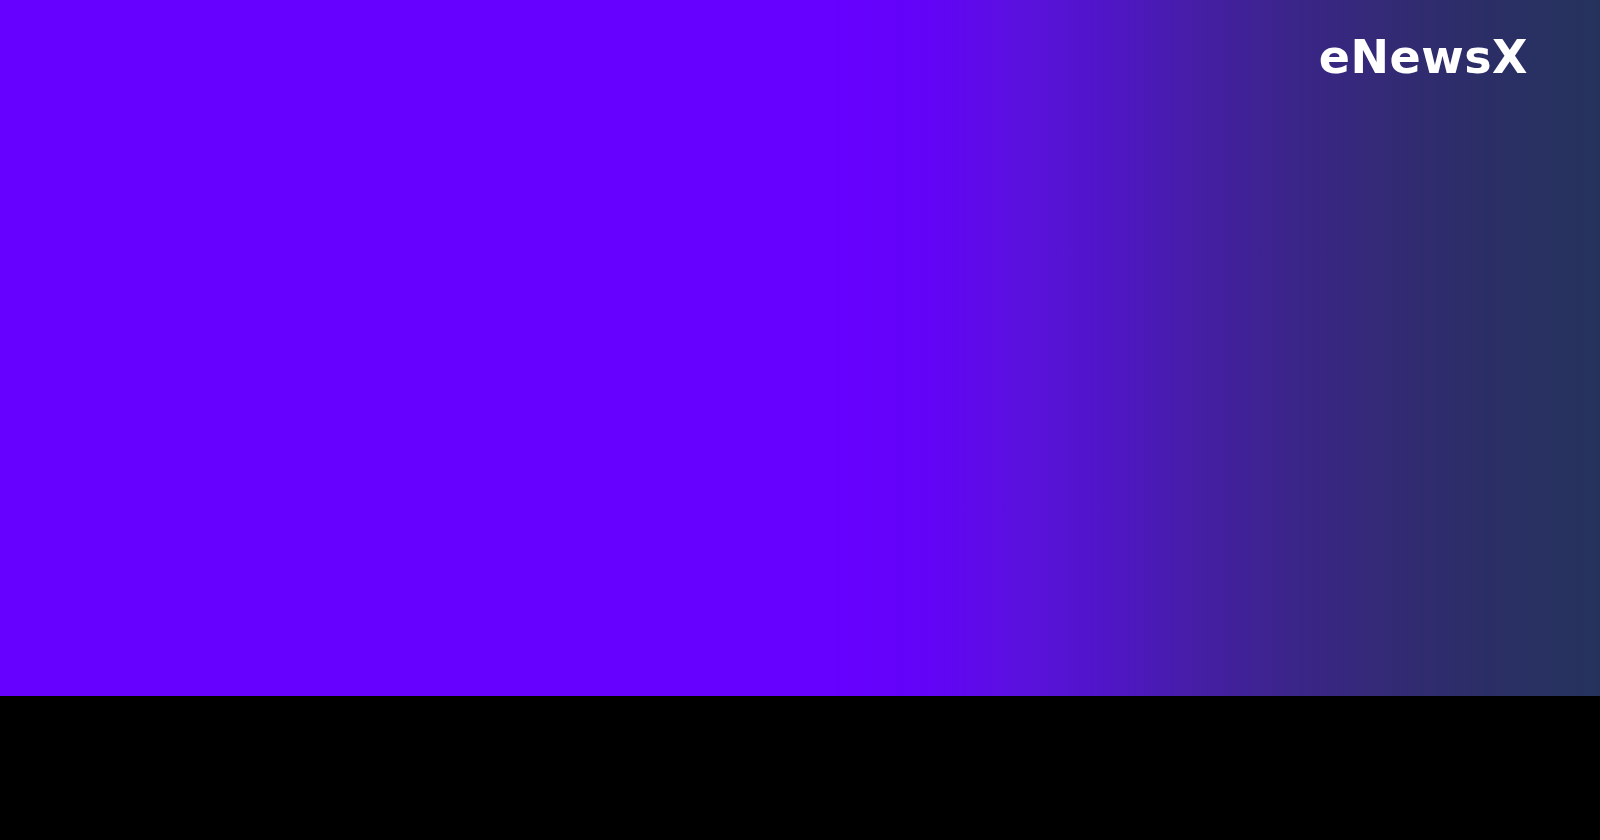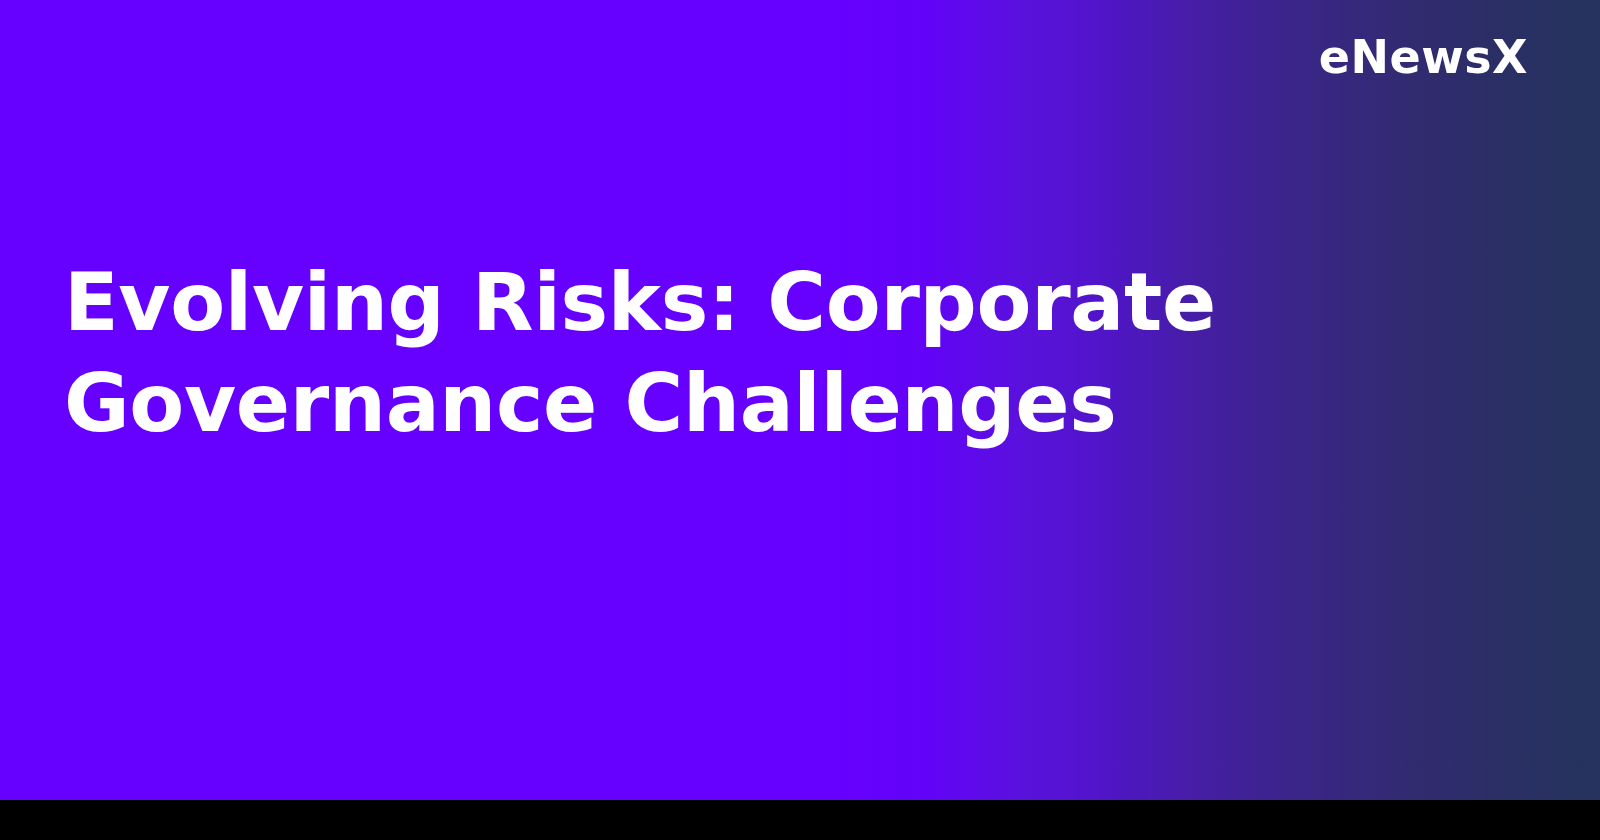--- a/index.html
+++ b/index.html
@@ -6,21 +6,21 @@
   html, body {
     margin: 0;
     padding: 0;
     background: #000;
   }
 
   
   .hero-card {
     position: relative;
     width: 1600px;
-    height: 800px;
+    height: 696px;
     overflow: hidden;
     box-sizing: border-box;
     font-family: "DejaVu Sans", "Liberation Sans", sans-serif;
     
     background-image: linear-gradient(
       90deg,
       #6600ff 0%,
       #6600ff 52%,
       #6203f7 58%,
       #5a11dd 64%,
@@ -66,17 +66,14 @@
     max-width: 1230px;
   }
 </style>
 </head>
 <body>
 
 <div class="hero-card">
 
   <div class="brand-logo">eNewsX</div>
 
-  <div class="headline-block">
-    <h1 class="headline">Evolving Risks: Corporate Governance Challenges</h1>
-  </div>
 
 </div>
 
 </body></html>

